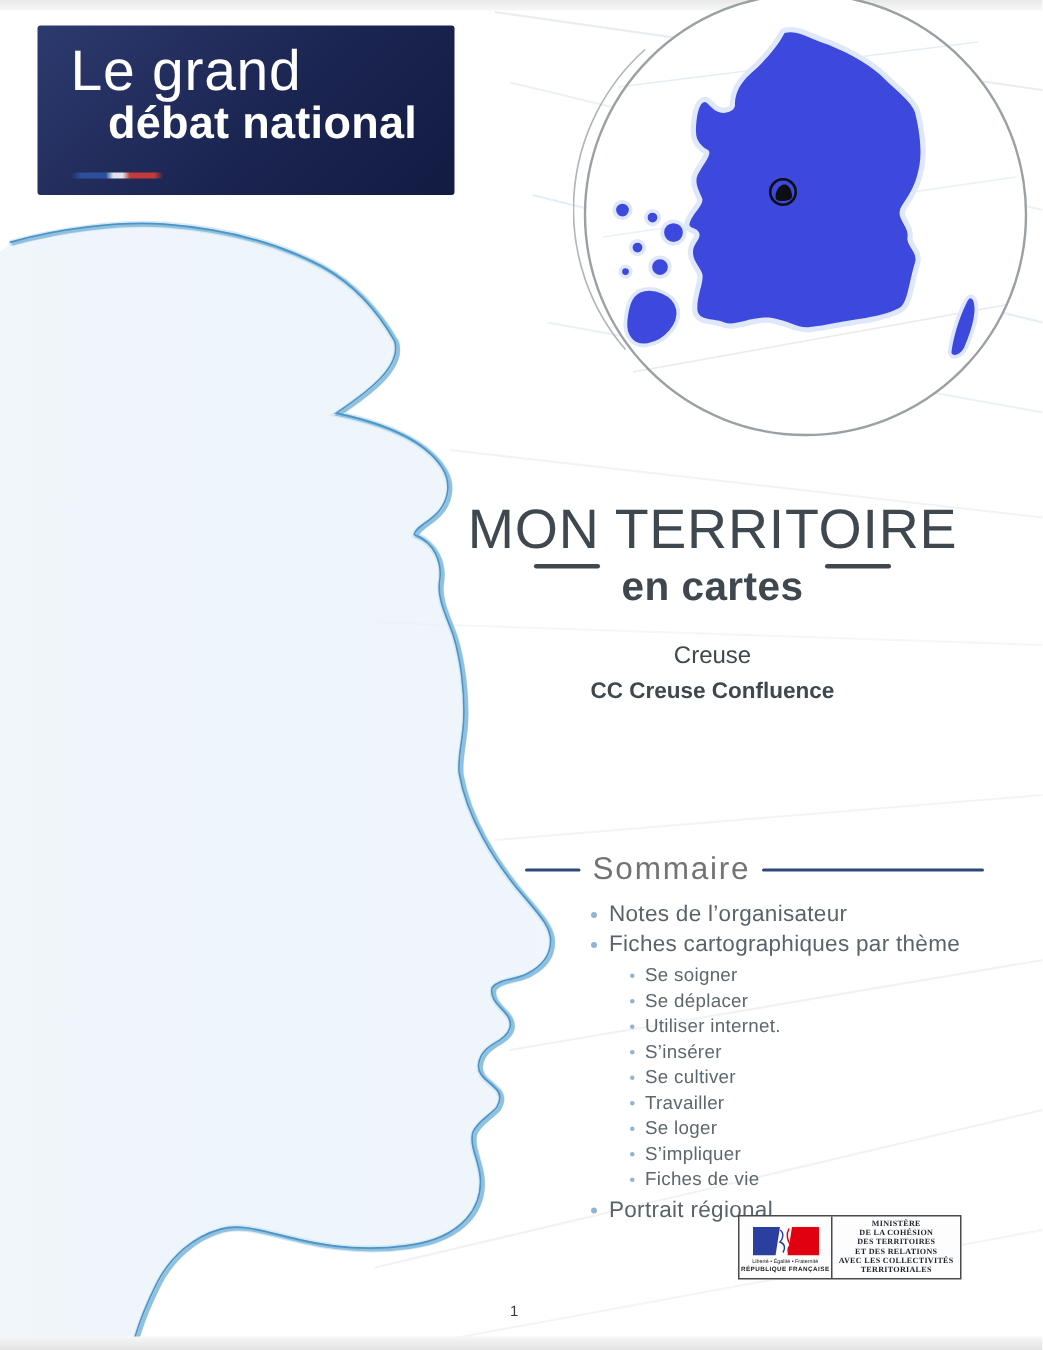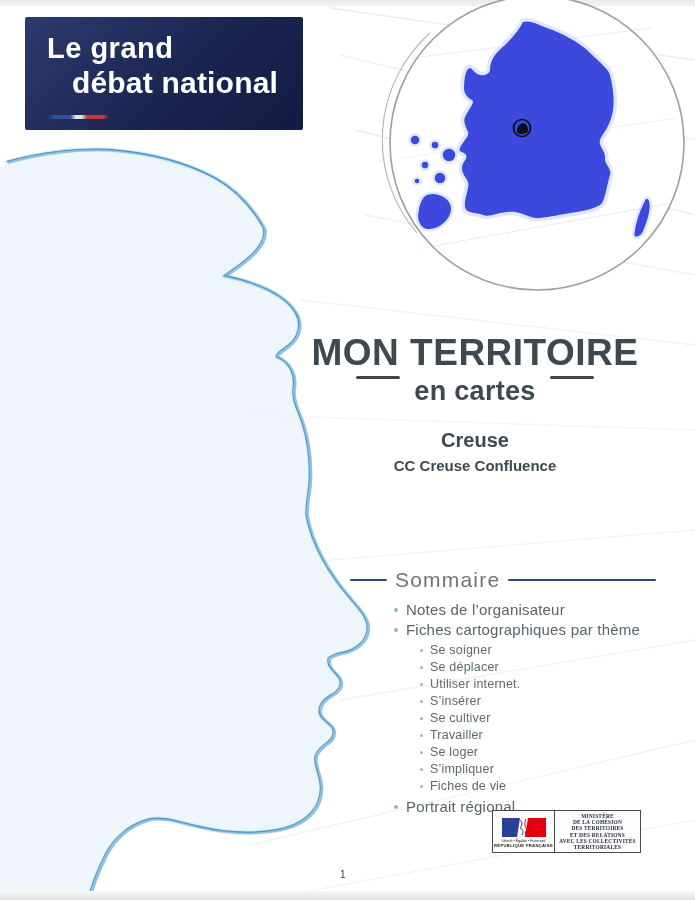--- a/index.html
+++ b/index.html
@@ -17,37 +17,37 @@
 
   
   .bg-svg{position:absolute;left:0;top:0;width:695px;height:900px;}
 
   
   .brand-box{
     position:absolute;left:25px;top:17px;width:278px;height:113px;
     background:linear-gradient(135deg,#2d3a6e 0%,var(--navy) 55%,#121b42 100%);
     border-radius:2px;color:#fff;box-sizing:border-box;padding:14px 0 0 22px;
   }
-  .brand-line1{font-size:29px;font-weight:700;letter-spacing:.5px;line-height:34px;}
+  .brand-line1{font-size:38px;font-weight:400;letter-spacing:.5px;line-height:34px;}
   .brand-line2{font-size:30px;font-weight:800;letter-spacing:.2px;line-height:36px;text-align:center;}
   .brand-flag{
     margin-top:14px;width:62px;height:4px;border-radius:2px;
     background:linear-gradient(90deg,rgba(45,79,160,0) 0%,var(--flag-blue) 12%,var(--flag-blue) 38%,#dfe3ea 46%,#dfe3ea 56%,var(--flag-red) 64%,var(--flag-red) 90%,rgba(194,59,59,0) 100%);
   }
 
   
   .hero-circle{position:absolute;left:382px;top:-12px;width:310px;height:310px;}
 
   
   .title-block{position:absolute;left:305px;top:336px;width:340px;text-align:center;color:var(--ink);}
-  .title-main{font-size:37px;font-weight:700;letter-spacing:.5px;line-height:34px;text-align:center;}
+  .title-main{font-size:37px;font-weight:400;letter-spacing:.5px;line-height:34px;text-align:center;}
   .title-sub-row{display:flex;align-items:flex-start;justify-content:center;margin-top:6px;gap:14px;}
   .title-sub{font-size:27px;font-weight:800;letter-spacing:.3px;}
   .title-dash{width:44px;height:3px;background:var(--ink);border-radius:2px;}
-  .title-dept{margin-top:22px;font-size:20px;font-weight:700;}
+  .title-dept{margin-top:22px;font-size:16px;font-weight:400;}
   .title-terr{margin-top:5px;font-size:15px;font-weight:700;}
 
   
   .sommaire{position:absolute;left:350px;top:568px;width:306px;color:#59636a;}
   .sommaire-head{display:flex;align-items:center;gap:8px;}
   .som-line{height:2px;background:var(--line-blue);border-radius:1px;}
   .som-line.left{width:37px;}
   .som-line.right{flex:1;}
   .sommaire-title{font-size:21px;font-weight:400;letter-spacing:1.2px;color:#737373;}
   .som-list{margin:8px 0 0 44px;padding:0;list-style:none;}

